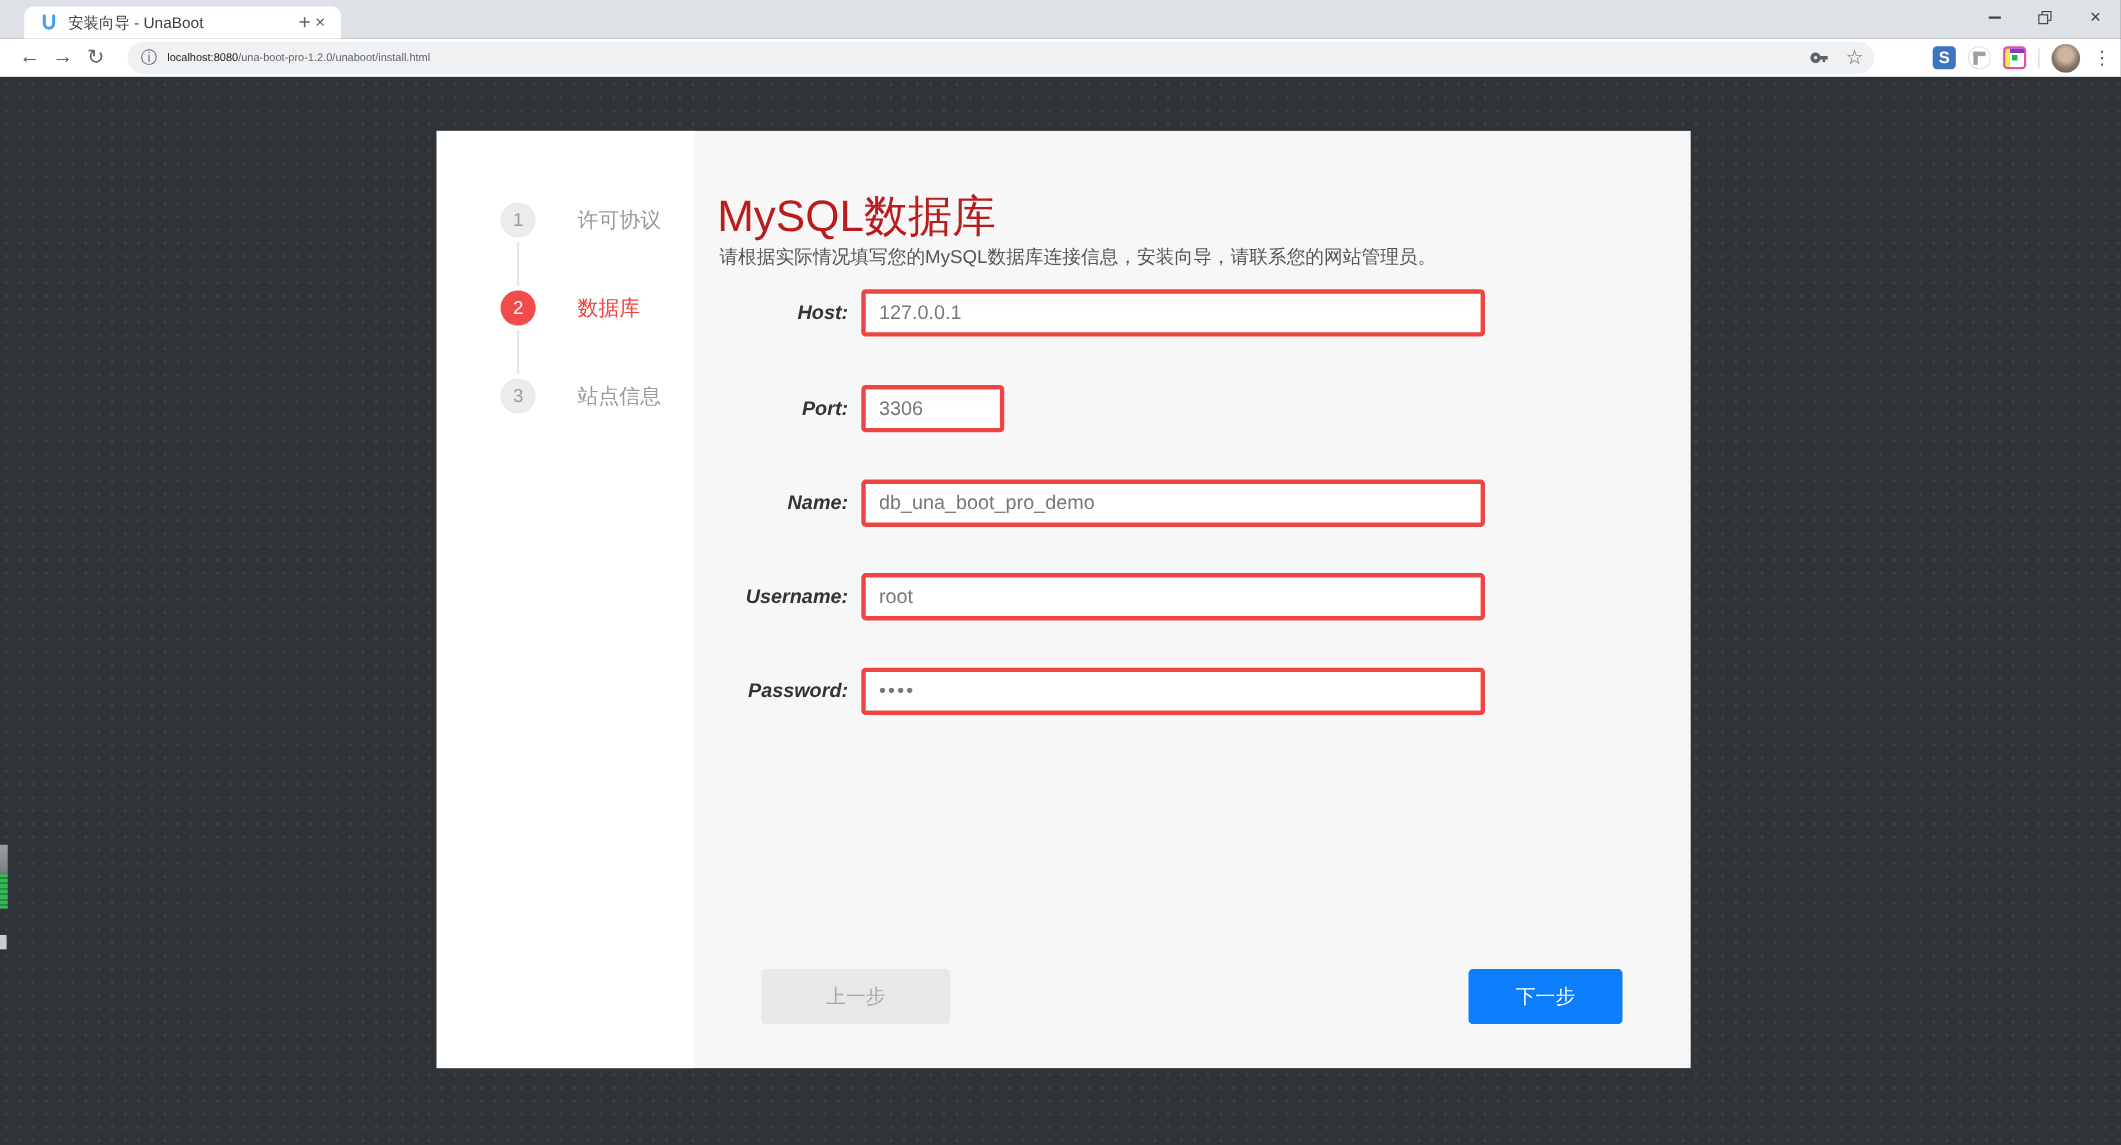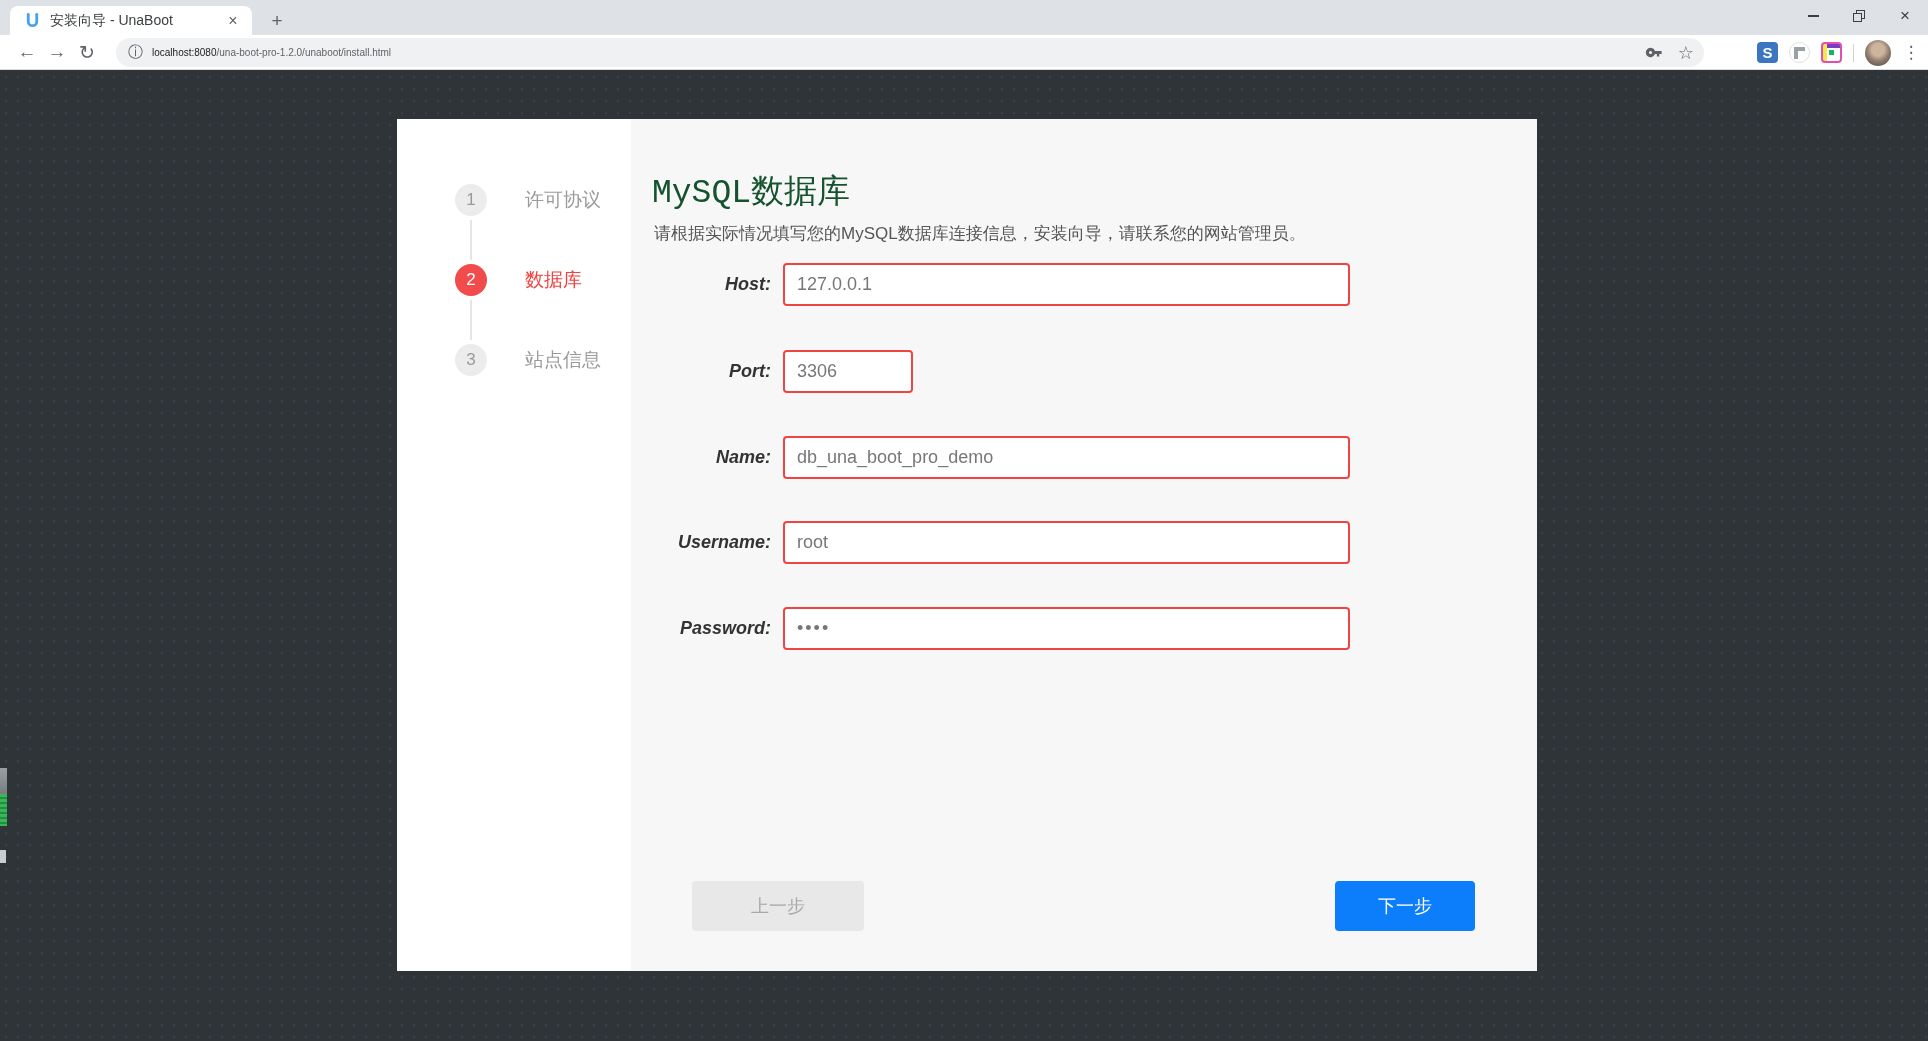--- a/index.html
+++ b/index.html
@@ -5,21 +5,21 @@
   * { margin:0; padding:0; box-sizing:border-box; }
   html,body { width:1928px; height:1041px; }
   body { font-family:"Liberation Sans","DejaVu Sans",sans-serif; overflow:hidden; background:#2f3438; }
 
   
   .titlebar {
     position:absolute; left:0; top:0; width:1928px; height:35px;
     background:#dee1e6;
   }
   .tab {
-    position:absolute; left:10px; top:6px; width:242px; height:29px;
+    position:absolute; left:22px; top:6px; width:288px; height:29px;
     background:#ffffff; border-radius:8px 8px 0 0;
     display:flex; align-items:center; padding:0 10px 0 14px; cursor:default;
   }
   .favicon { width:17px; height:17px; flex:0 0 auto; margin-right:9px; }
   .tab-title {
     flex:1; font-size:14px; color:#3c4043; white-space:nowrap; overflow:hidden;
   }
   .tab-close {
     width:18px; height:18px; border-radius:50%; display:flex; align-items:center; justify-content:center;
     font-size:16px; color:#5f6368; cursor:pointer;
@@ -103,29 +103,29 @@
     display:flex; align-items:center; justify-content:center; font-size:17px; flex:0 0 auto;
   }
   .step-label { margin-left:38px; font-size:19px; color:#9a9a9a; white-space:nowrap; }
   .step.active .circle { background:#f24b4c; color:#ffffff; }
   .step.active .step-label { color:#ef4140; }
   .connector { position:absolute; left:73px; width:1.5px; background:#e6e6e6; }
   .conn-1 { top:101px; height:40px; }
   .conn-2 { top:181px; height:40px; }
 
   .main-col { position:absolute; left:234px; top:0; width:906px; height:852px; }
-  .wiz-title { position:absolute; left:21px; top:50px; font-size:33px; font-weight:500; color:#14532d;font-family:Liberation Mono, monospace; }
+  .wiz-title { position:absolute; left:21px; top:50px; font-size:40px; font-weight:500; color:#b91c1c; }
   .wiz-subtitle { position:absolute; left:23px; top:103px; font-size:17px; color:#555; }
 
   .form-row { position:absolute; left:0; display:flex; align-items:center; }
   .row-host { top:144px; } .row-port { top:231px; } .row-name { top:317px; }
   .row-user { top:402px; } .row-pass { top:488px; }
   .form-label { width:152px; text-align:right; font-size:18px; font-weight:bold; color:#333; padding-right:12px;font-style:italic; }
   .form-input {
-    height:43px; border:2px solid #ef4444; border-radius:4px; background:#ffffff;
+    height:43px; border:4px solid #ef4444; border-radius:4px; background:#ffffff;
     font-size:18px; color:#777777; padding:0 12px;
     font-family:"Liberation Sans","DejaVu Sans",sans-serif; outline:none;
   }
   .input-full { width:567px; }
   .input-small { width:130px; }
   .input-pass { letter-spacing:2px; }
 
   .btn {
     position:absolute; top:762px; height:50px; border:none; border-radius:4px;
     font-size:18px; cursor:pointer; font-family:inherit;

